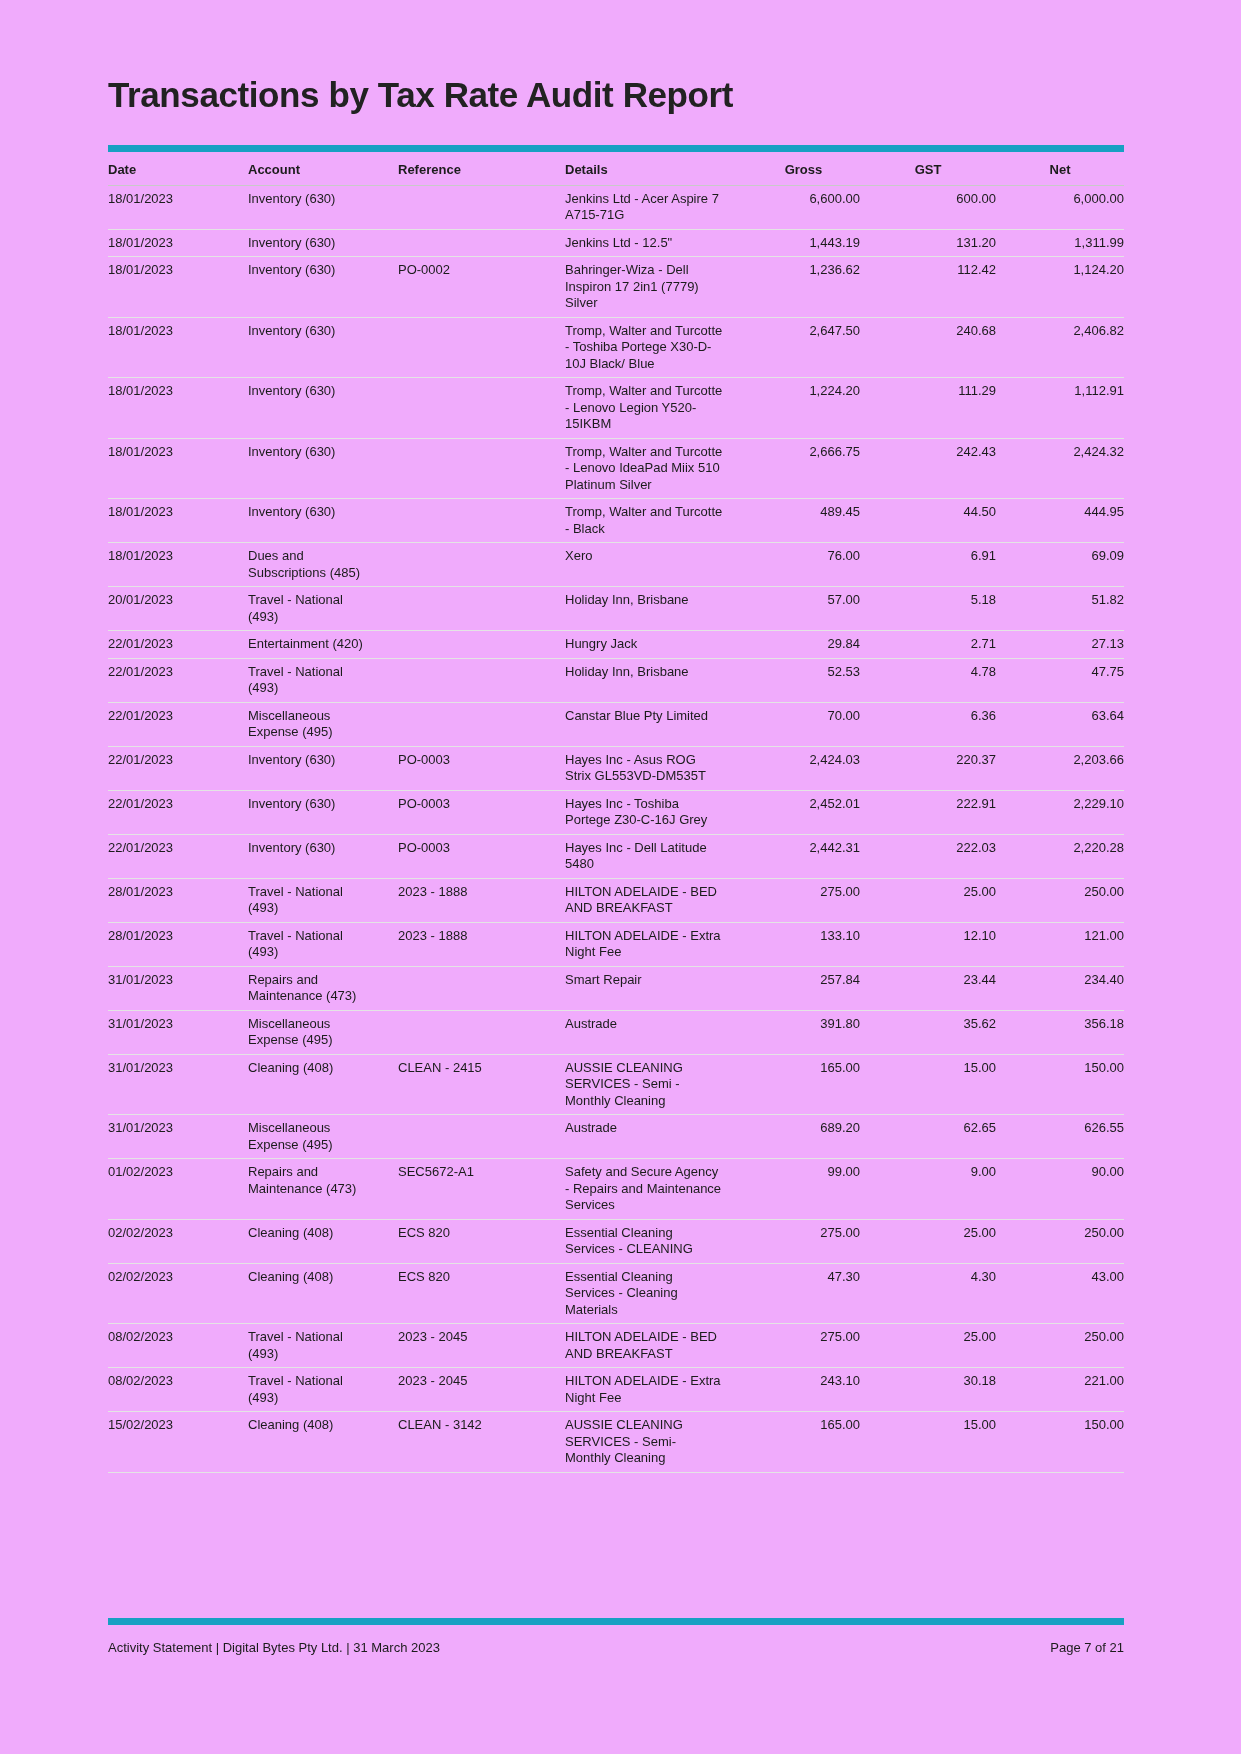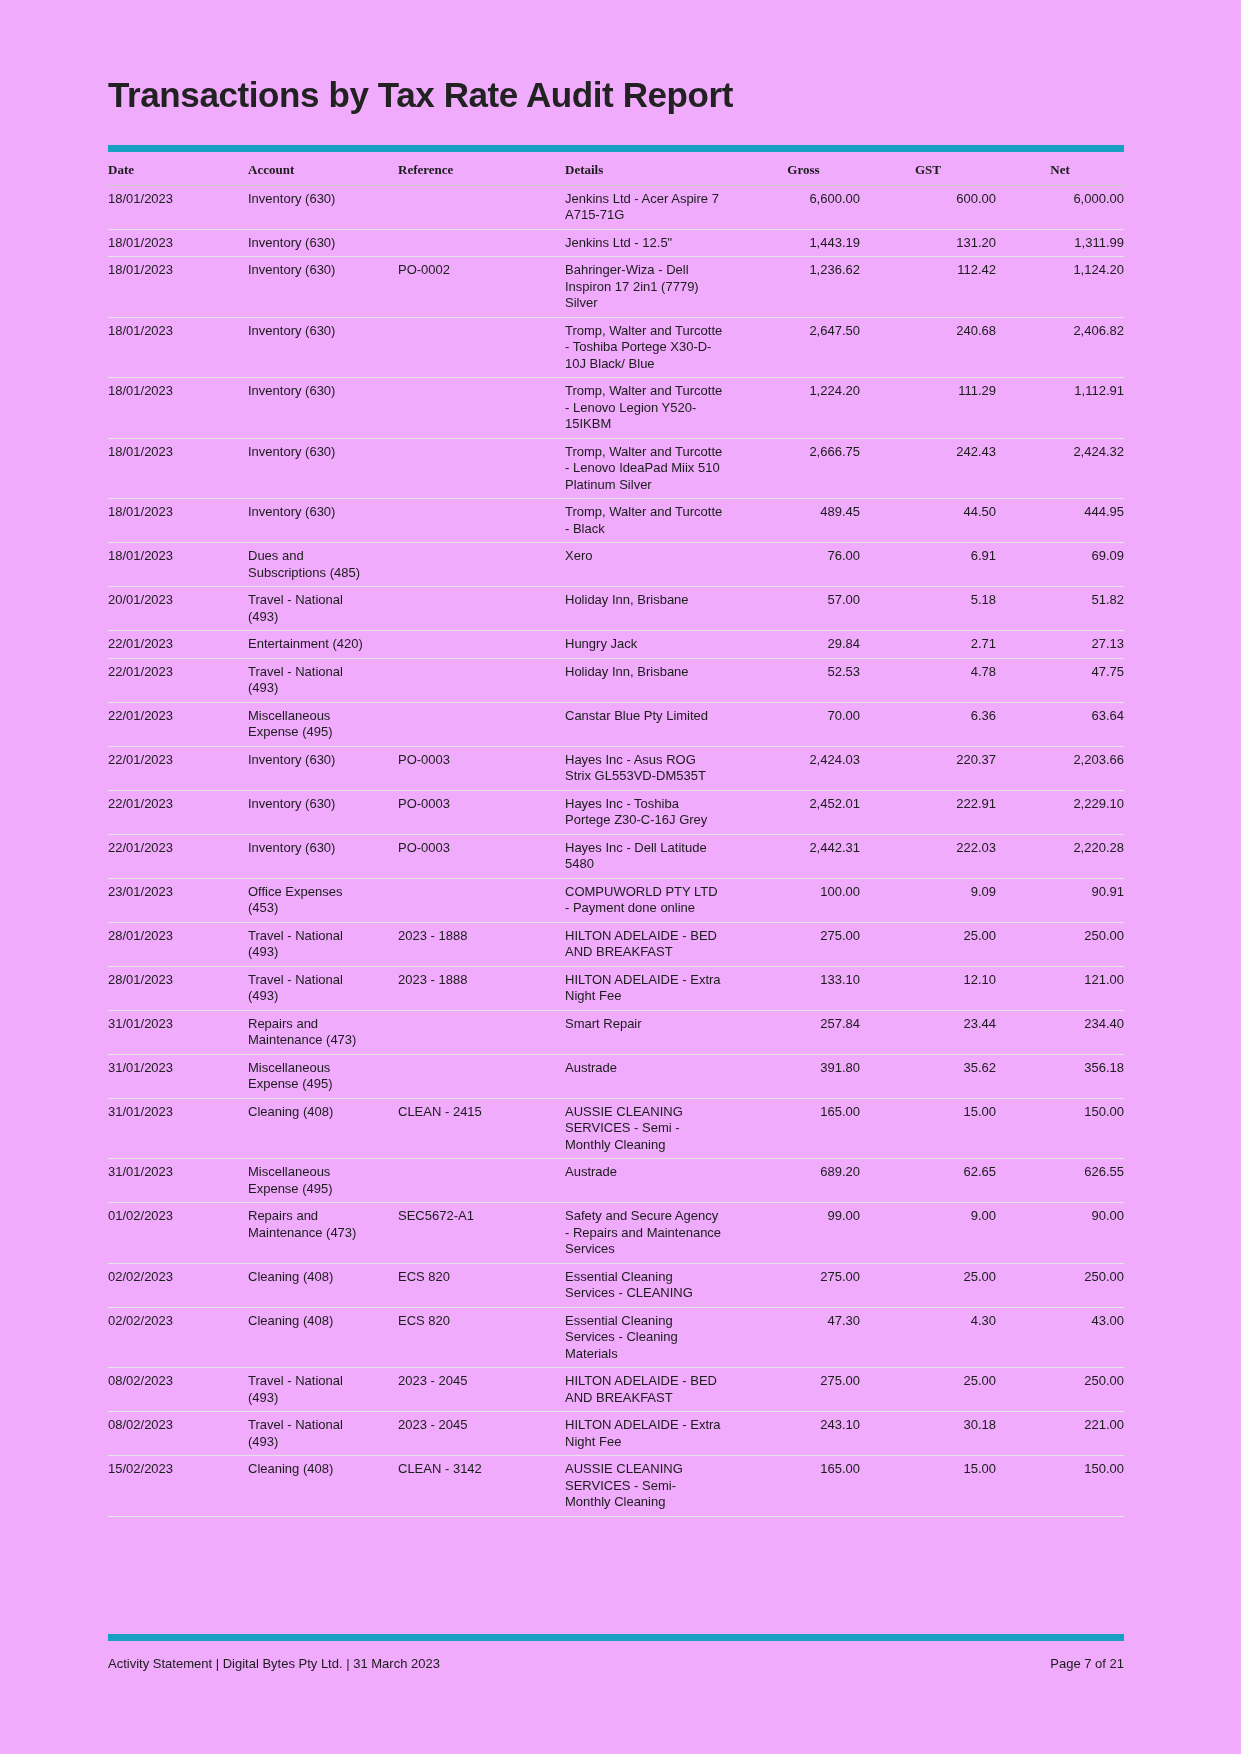--- a/index.html
+++ b/index.html
@@ -49,41 +49,39 @@
   col.c-gross     { width: 113px; }
   col.c-gst       { width: 136px; }
   col.c-net       { width: 128px; }
   table.report th {
     text-align: left;
     font-weight: 700;
     padding: 6px 20px 6px 0;
     border-bottom: 1px solid #c9c9c9;
     color: #1c1c1c;
     vertical-align: bottom;
-    font-family: Liberation Serif, serif;
   }
   table.report th.num { text-align: center; padding-right: 0; }
   table.report td {
     vertical-align: top;
     padding: 5px 22px 5px 0;
     border-bottom: 1px solid #e4e4e4;
     color: #1c1c1c;
     word-wrap: break-word;
   }
   table.report td.num {
     text-align: right;
     padding-right: 0;
     white-space: nowrap;
   }
   .footer {
     position: absolute;
     left: 108px;
     top: 1618px;
     width: 1016px;
-    margin-top: 16px;
   }
   .footer .rule { margin-top: 0; }
   .footer-row {
     display: flex;
     justify-content: space-between;
     margin-top: 15px;
     font-size: 13px;
     color: #1c1c1c;
   }
 </style>
@@ -248,29 +246,20 @@
           <tr>
             <td>22/01/2023</td>
             <td>Inventory (630)</td>
             <td>PO-0003</td>
             <td>Hayes Inc - Dell Latitude 5480</td>
             <td class="num">2,442.31</td>
             <td class="num">222.03</td>
             <td class="num">2,220.28</td>
           </tr>
           <tr>
-            <td>23/01/2023</td>
-            <td>Office Expenses (453)</td>
-            <td></td>
-            <td>COMPUWORLD PTY LTD - Payment done online</td>
-            <td class="num">100.00</td>
-            <td class="num">9.09</td>
-            <td class="num">90.91</td>
-          </tr>
-          <tr>
             <td>28/01/2023</td>
             <td>Travel - National (493)</td>
             <td>2023 - 1888</td>
             <td>HILTON ADELAIDE - BED AND BREAKFAST</td>
             <td class="num">275.00</td>
             <td class="num">25.00</td>
             <td class="num">250.00</td>
           </tr>
           <tr>
             <td>28/01/2023</td>

